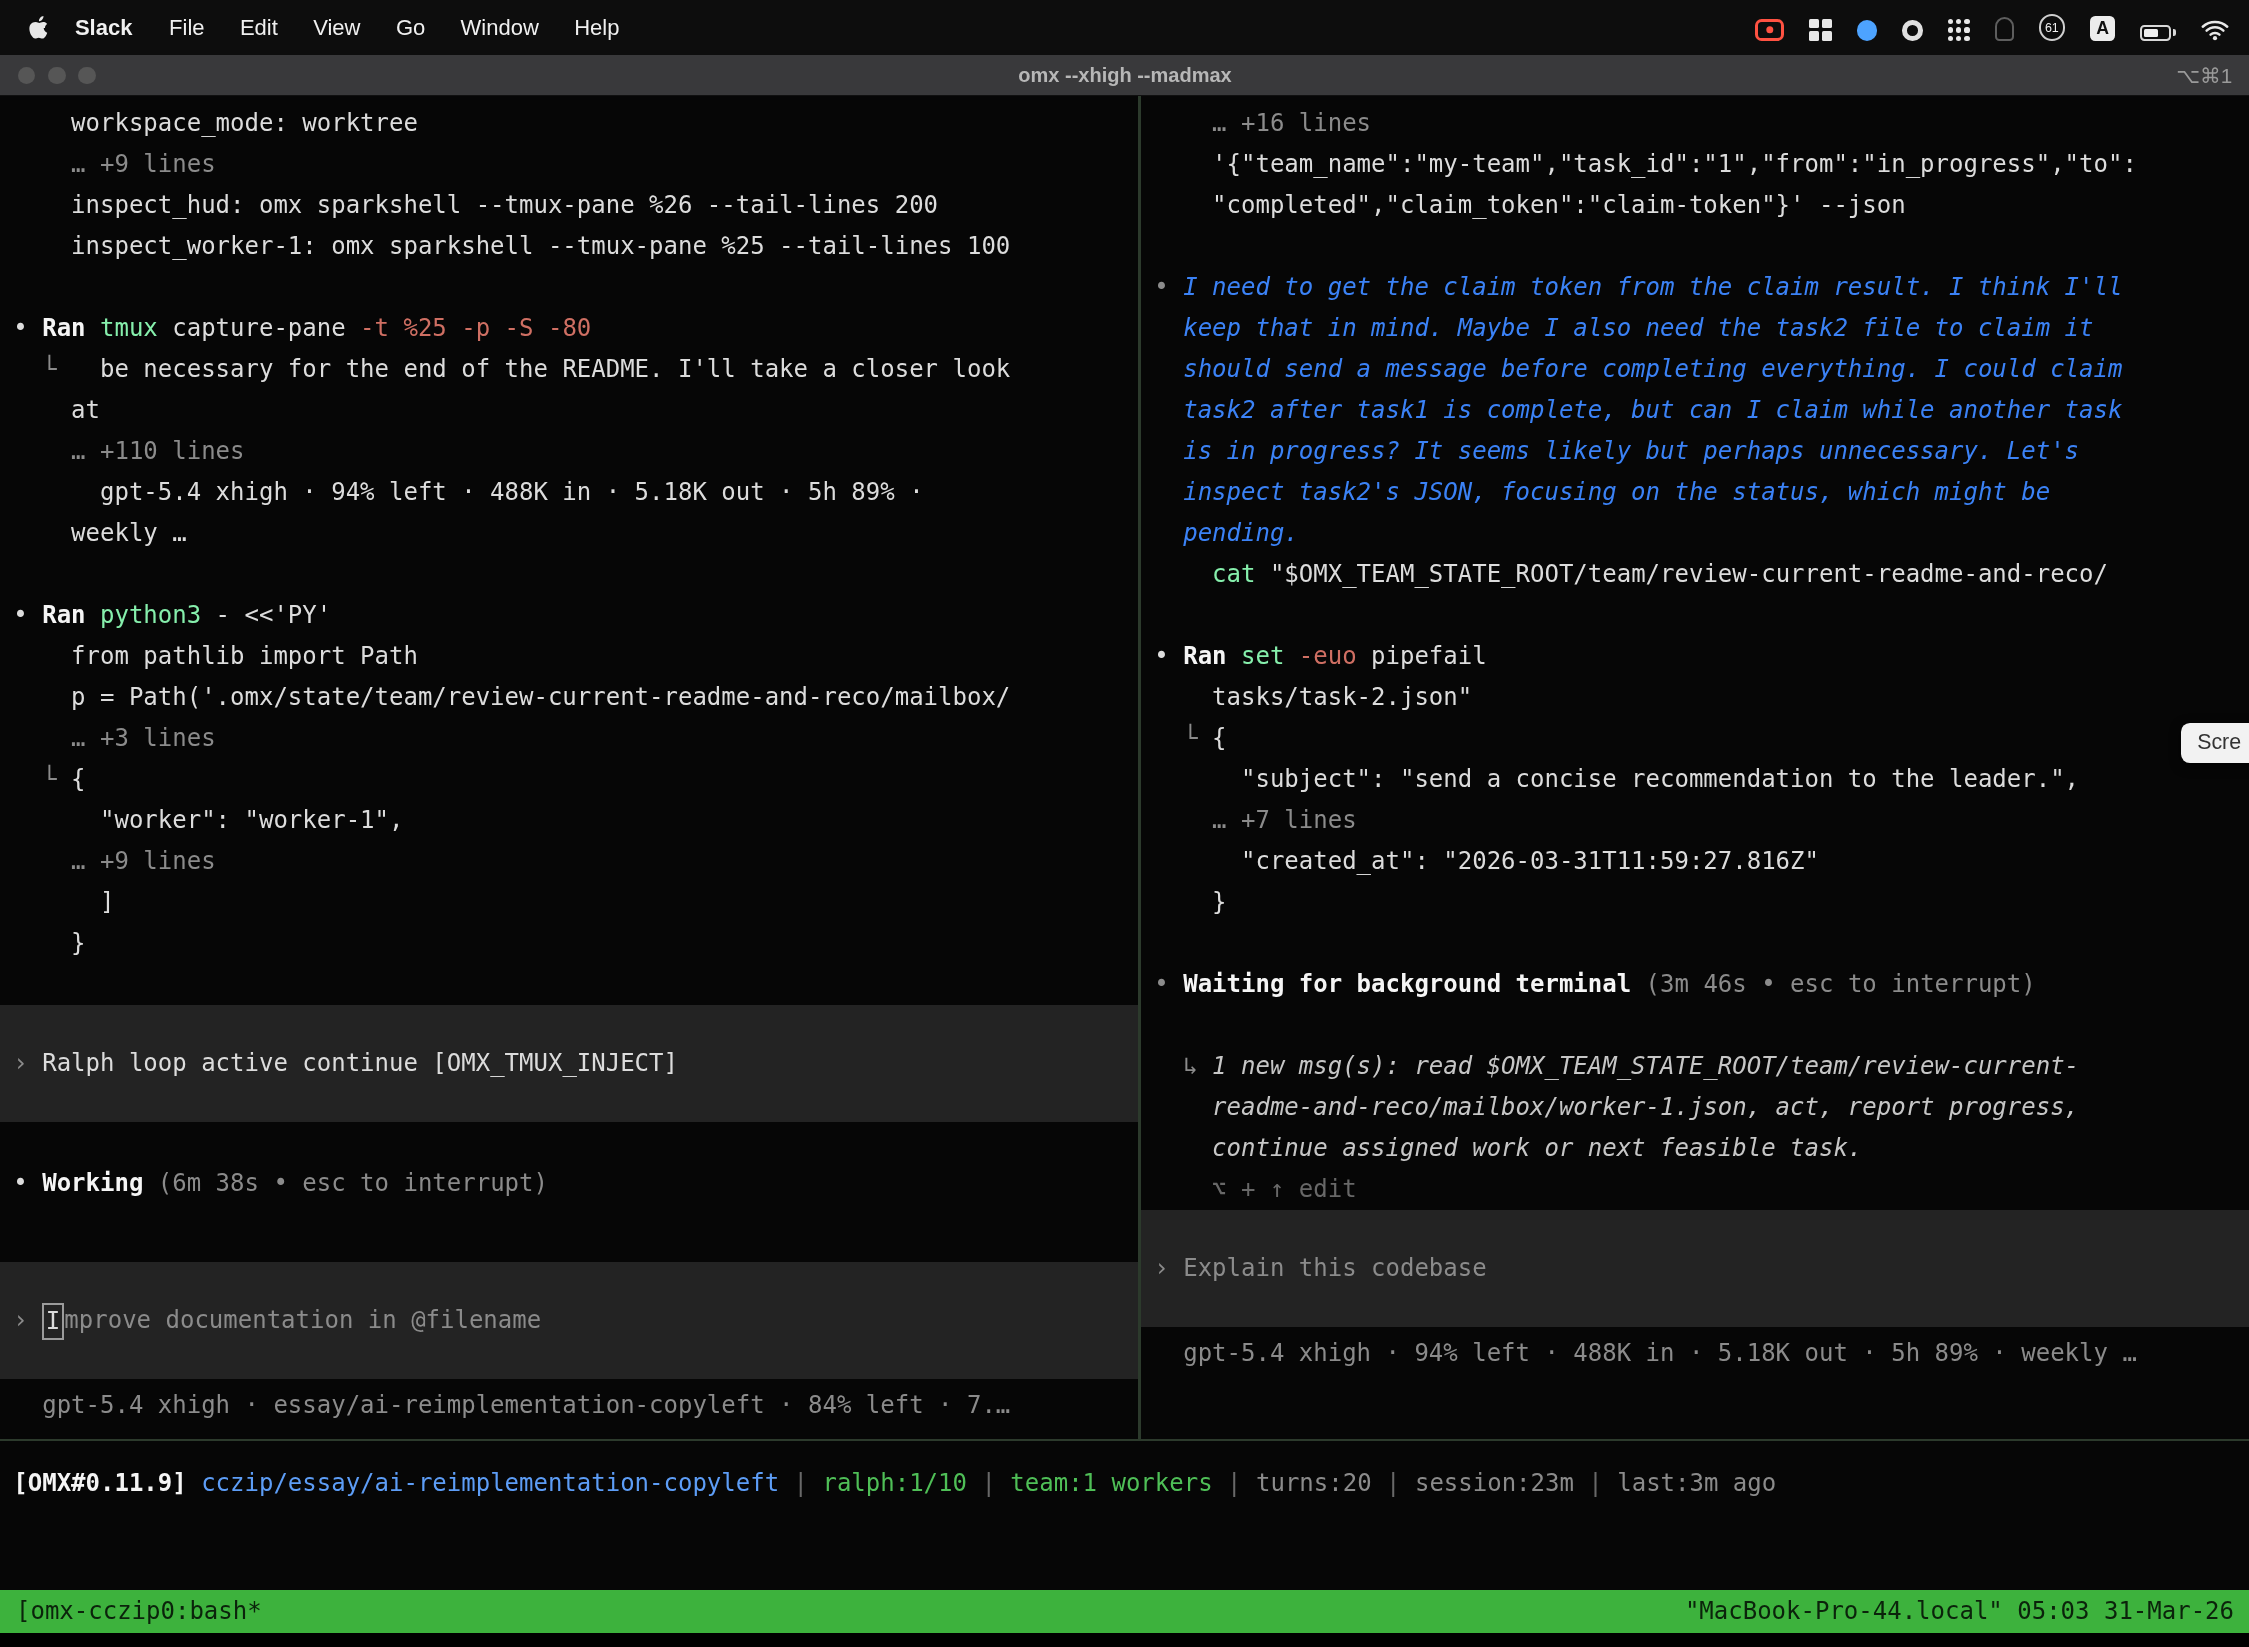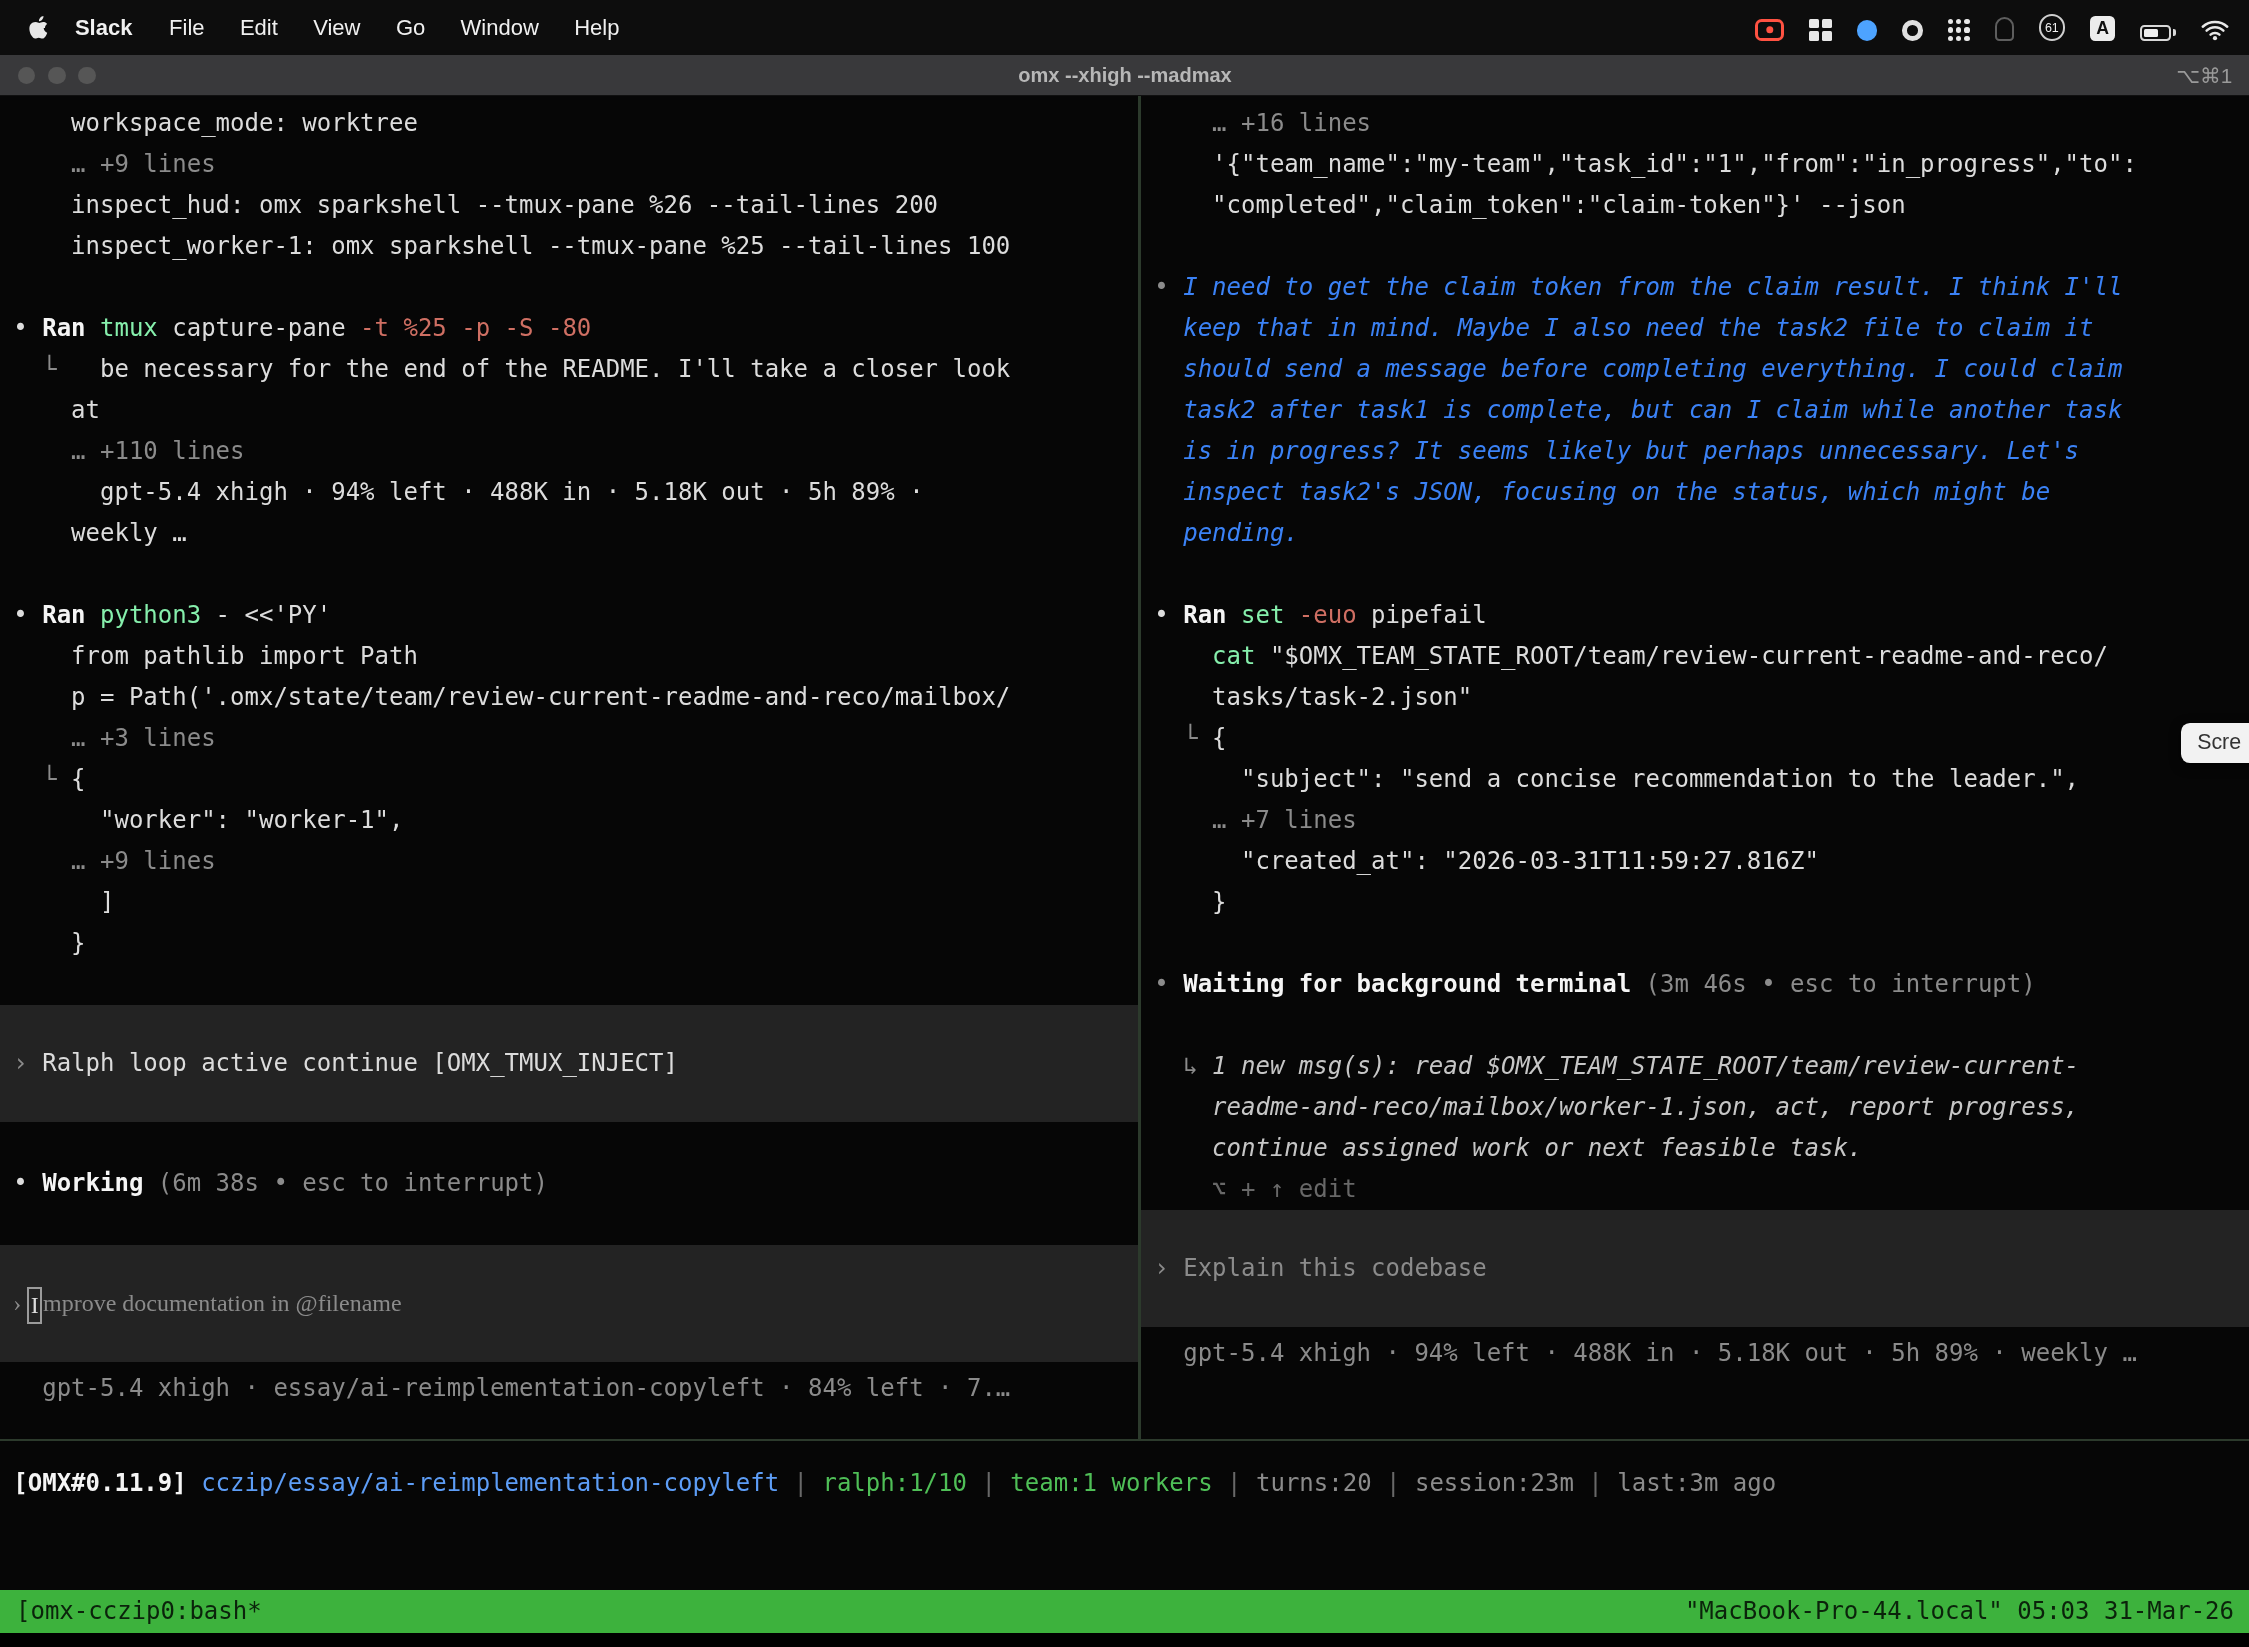--- a/index.html
+++ b/index.html
@@ -163,37 +163,37 @@
       <div class="tline"><span class="s-p">    from pathlib import Path</span></div>
       <div class="tline"><span class="s-p">    p = Path('.omx/state/team/review-current-readme-and-reco/mailbox/</span></div>
       <div class="tline"><span class="s-d">    … +3 lines</span></div>
       <div class="tline"><span class="s-d">  └ </span><span class="s-p">{</span></div>
       <div class="tline"><span class="s-p">      "worker": "worker-1",</span></div>
       <div class="tline"><span class="s-d">    … +9 lines</span></div>
       <div class="tline"><span class="s-p">      ]</span></div>
       <div class="tline"><span class="s-p">    }</span></div>
       <div class="tline band" style="margin-top: 41px;"><span class="s-d">› </span><span class="s-p">Ralph loop active continue [OMX_TMUX_INJECT]</span></div>
       <div class="tline" style="margin-top: 41px;"><span class="s-p">• </span><span class="s-w">Working</span><span class="s-d"> (6m 38s • esc to interrupt)</span></div>
-      <div class="tline band" style="margin-top: 41px; font-family: Liberation Serif, serif;"><span class="s-d">› </span><span class="s-cur">I</span><span class="s-d">mprove documentation in @filename</span></div>
+      <div class="tline band" style="margin-top: 58px;"><span class="s-d">› </span><span class="s-cur">I</span><span class="s-d">mprove documentation in @filename</span></div>
       <div class="tline" style="margin-top: 5.9px;"><span class="s-d">  gpt-5.4 xhigh · essay/ai-reimplementation-copyleft · 84% left · 7.…</span></div>
     </div>
   <div class="vdivider"></div>
   <div class="pane" id="right-pane">
       <div class="tline"><span class="s-d">    … +16 lines</span></div>
       <div class="tline"><span class="s-p">    '{"team_name":"my-team","task_id":"1","from":"in_progress","to":</span></div>
       <div class="tline"><span class="s-p">    "completed","claim_token":"claim-token"}' --json</span></div>
       <div class="tline" style="margin-top: 41px;"><span class="s-d">• </span><span class="s-it">I need to get the claim token from the claim result. I think I'll</span></div>
       <div class="tline"><span class="s-it">  keep that in mind. Maybe I also need the task2 file to claim it</span></div>
       <div class="tline"><span class="s-it">  should send a message before completing everything. I could claim</span></div>
       <div class="tline"><span class="s-it">  task2 after task1 is complete, but can I claim while another task</span></div>
       <div class="tline"><span class="s-it">  is in progress? It seems likely but perhaps unnecessary. Let's</span></div>
       <div class="tline"><span class="s-it">  inspect task2's JSON, focusing on the status, which might be</span></div>
       <div class="tline"><span class="s-it">  pending.</span></div>
+      <div class="tline"><span class="s-p">    </span><span class="s-kw">cat</span><span class="s-p"> "$OMX_TEAM_STATE_ROOT/team/review-current-readme-and-reco/</span></div>
       <div class="tline" style="margin-top: 41px;"><span class="s-p">• </span><span class="s-w">Ran</span><span class="s-p"> </span><span class="s-kw">set</span><span class="s-p"> </span><span class="s-fl">-euo</span><span class="s-p"> pipefail</span></div>
-      <div class="tline"><span class="s-p">    </span><span class="s-kw">cat</span><span class="s-p"> "$OMX_TEAM_STATE_ROOT/team/review-current-readme-and-reco/</span></div>
       <div class="tline"><span class="s-p">    tasks/task-2.json"</span></div>
       <div class="tline"><span class="s-d">  └ </span><span class="s-p">{</span></div>
       <div class="tline"><span class="s-p">      "subject": "send a concise recommendation to the leader.",</span></div>
       <div class="tline"><span class="s-d">    … +7 lines</span></div>
       <div class="tline"><span class="s-p">      "created_at": "2026-03-31T11:59:27.816Z"</span></div>
       <div class="tline"><span class="s-p">    }</span></div>
       <div class="tline" style="margin-top: 41px;"><span class="s-d">• </span><span class="s-w">Waiting for background terminal</span><span class="s-d"> (3m 46s • esc to interrupt)</span></div>
       <div class="tline" style="margin-top: 41px;"><span class="s-d">  ↳ </span><span class="s-itl">1 new msg(s): read $OMX_TEAM_STATE_ROOT/team/review-current-</span></div>
       <div class="tline"><span class="s-itl">    readme-and-reco/mailbox/worker-1.json, act, report progress,</span></div>
       <div class="tline"><span class="s-itl">    continue assigned work or next feasible task.</span></div>

